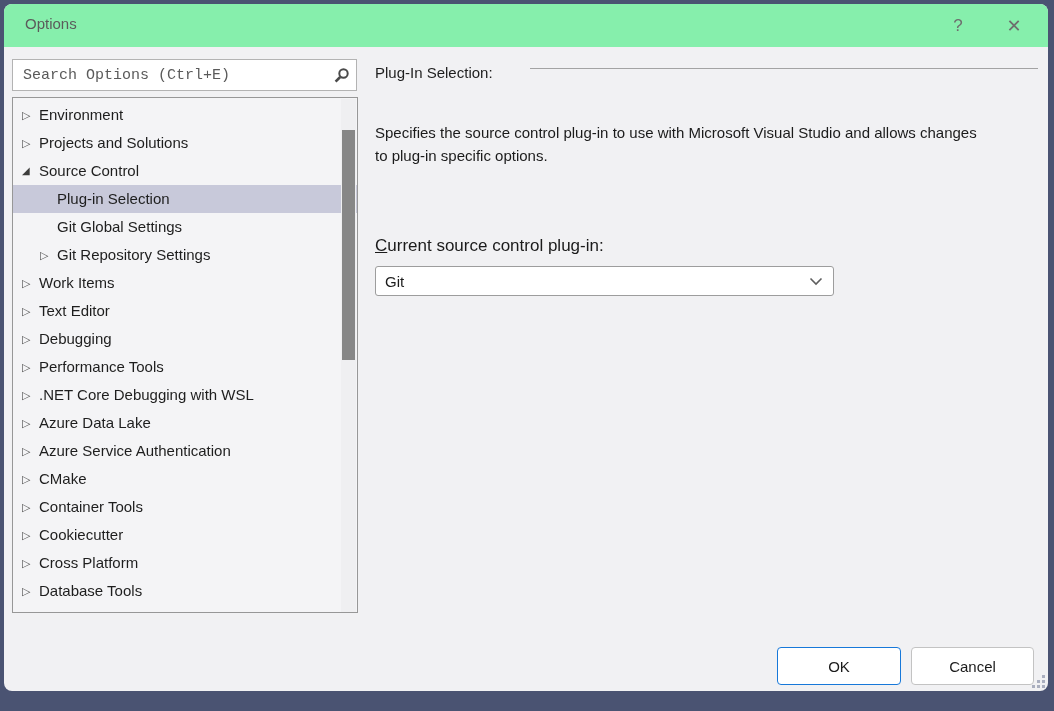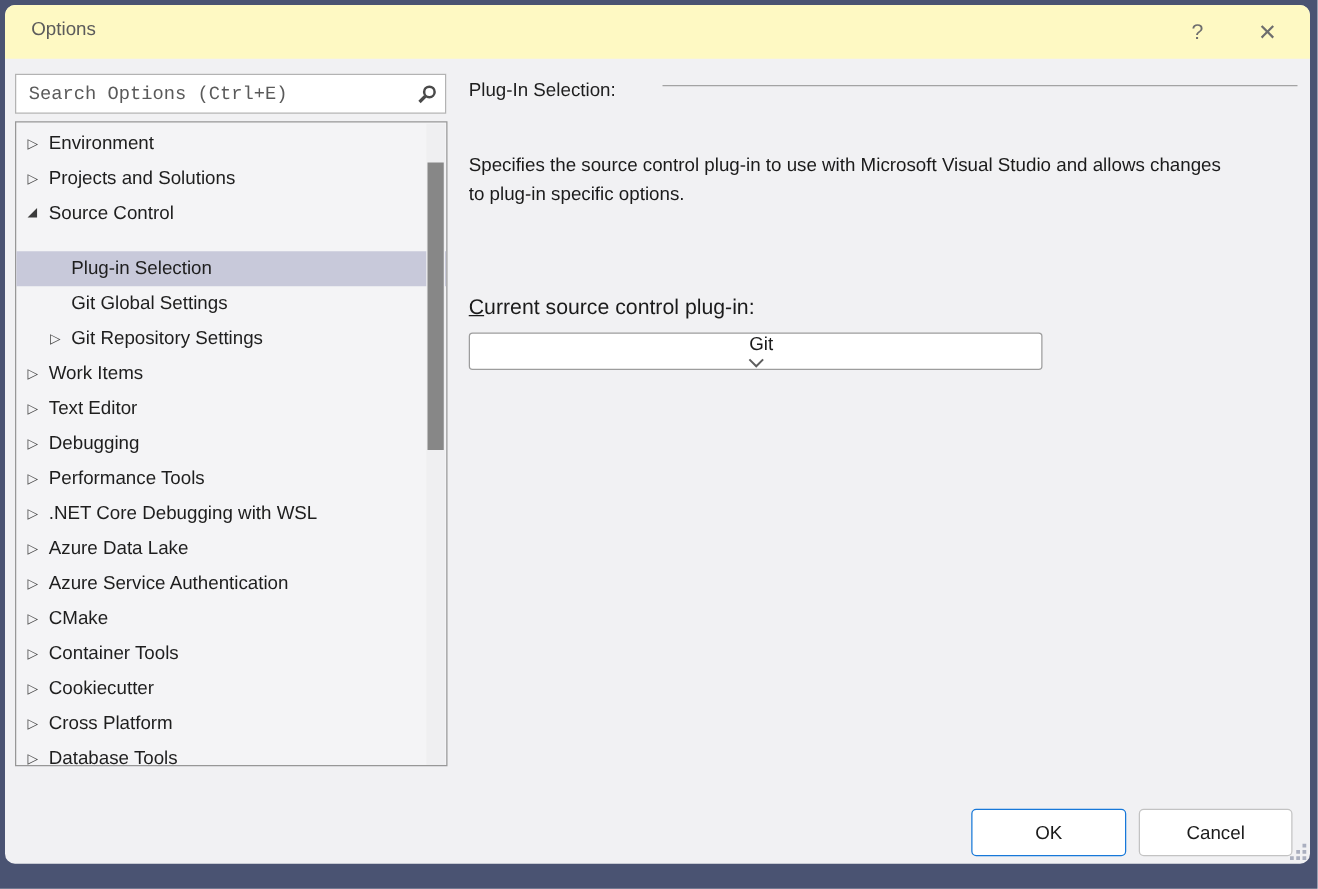--- a/index.html
+++ b/index.html
@@ -5,21 +5,21 @@
   * { margin:0; padding:0; box-sizing:border-box; }
   html,body { width:1054px; height:711px; overflow:hidden; }
   body { background:#4A5372; font-family:"Liberation Sans", sans-serif; }
 
   .window {
     position:absolute; left:4px; top:4px; width:1044px; height:687px;
     background:#F1F1F3; border-radius:8px; overflow:hidden;
   }
 
   
-  .titlebar { position:absolute; left:0; top:0; width:100%; height:43px; background:#fef9c3; }
+  .titlebar { position:absolute; left:0; top:0; width:100%; height:43px; background:#86efac; }
   .title { position:absolute; left:21px; top:11px; font-size:15px; color:#5B5B5B; }
   .tb-btn {
     position:absolute; top:0; width:44px; height:43px; display:flex;
     align-items:center; justify-content:center; color:#6E6E6E; cursor:default;
   }
   .help-btn  { right:68px; font-size:17px; }
   .close-btn { right:12px; font-size:18px; }
 
   
   .searchbox {
@@ -38,21 +38,21 @@
     position:absolute; left:8px; top:93px; width:346px; height:516px;
     background:#F4F4F6; border:1px solid #979797; overflow:hidden;
   }
   .tree-inner { position:absolute; left:0; top:3px; width:100%; }
   .tree-row {
     height:28px; line-height:28px; font-size:15px; color:#1E1E1E;
     white-space:nowrap; display:flex; align-items:center; cursor:default;
   }
   .tree-row.level0 { padding-left:9px; }
   .tree-row.level1 { padding-left:27px; }
-  .tree-row.selected { background:#C8C9DA;margin-top:16px; }
+  .tree-row.selected { background:#C8C9DA; }
   .glyph {
     display:inline-block; width:17px; font-size:11px; color:#4A4A4A;
     text-align:left; flex:0 0 17px;
   }
   .glyph.expanded { color:#3C3C3C; font-size:10px; }
 
   .scrollbar {
     position:absolute; right:1px; top:1px; width:15px; height:513px;
     background:#EFEFF1;
   }
@@ -63,21 +63,21 @@
   .heading-rule { position:absolute; left:526px; top:64px; width:508px; border-top:1px solid #A3A3A3; }
   .panel-desc {
     position:absolute; left:371px; top:117px; width:618px;
     font-size:15px; line-height:23px; color:#1B1B1B;
   }
   .combo-label { position:absolute; left:371px; top:232px; font-size:17px; color:#1B1B1B; }
   .combo-label .accel { text-decoration:underline; }
   .combo {
     position:absolute; left:371px; top:262px; width:459px; height:30px;
     background:#FFFFFF; border:1px solid #9D9D9D; border-radius:3px;
-    display:flex; align-items:center; cursor:default;flex-direction:column;
+    display:flex; align-items:center; cursor:default;
   }
   .combo-value { flex:1; padding-left:9px; font-size:15px; color:#1B1B1B; }
   .combo-chevron { width:34px; display:flex; justify-content:center; }
 
   
   .btn {
     position:absolute; top:643px; height:38px; background:#FFFFFF;
     border-radius:4px; font-size:15px; color:#1B1B1B; display:flex;
     align-items:center; justify-content:center; cursor:default;
     font-family:"Liberation Sans",sans-serif;

